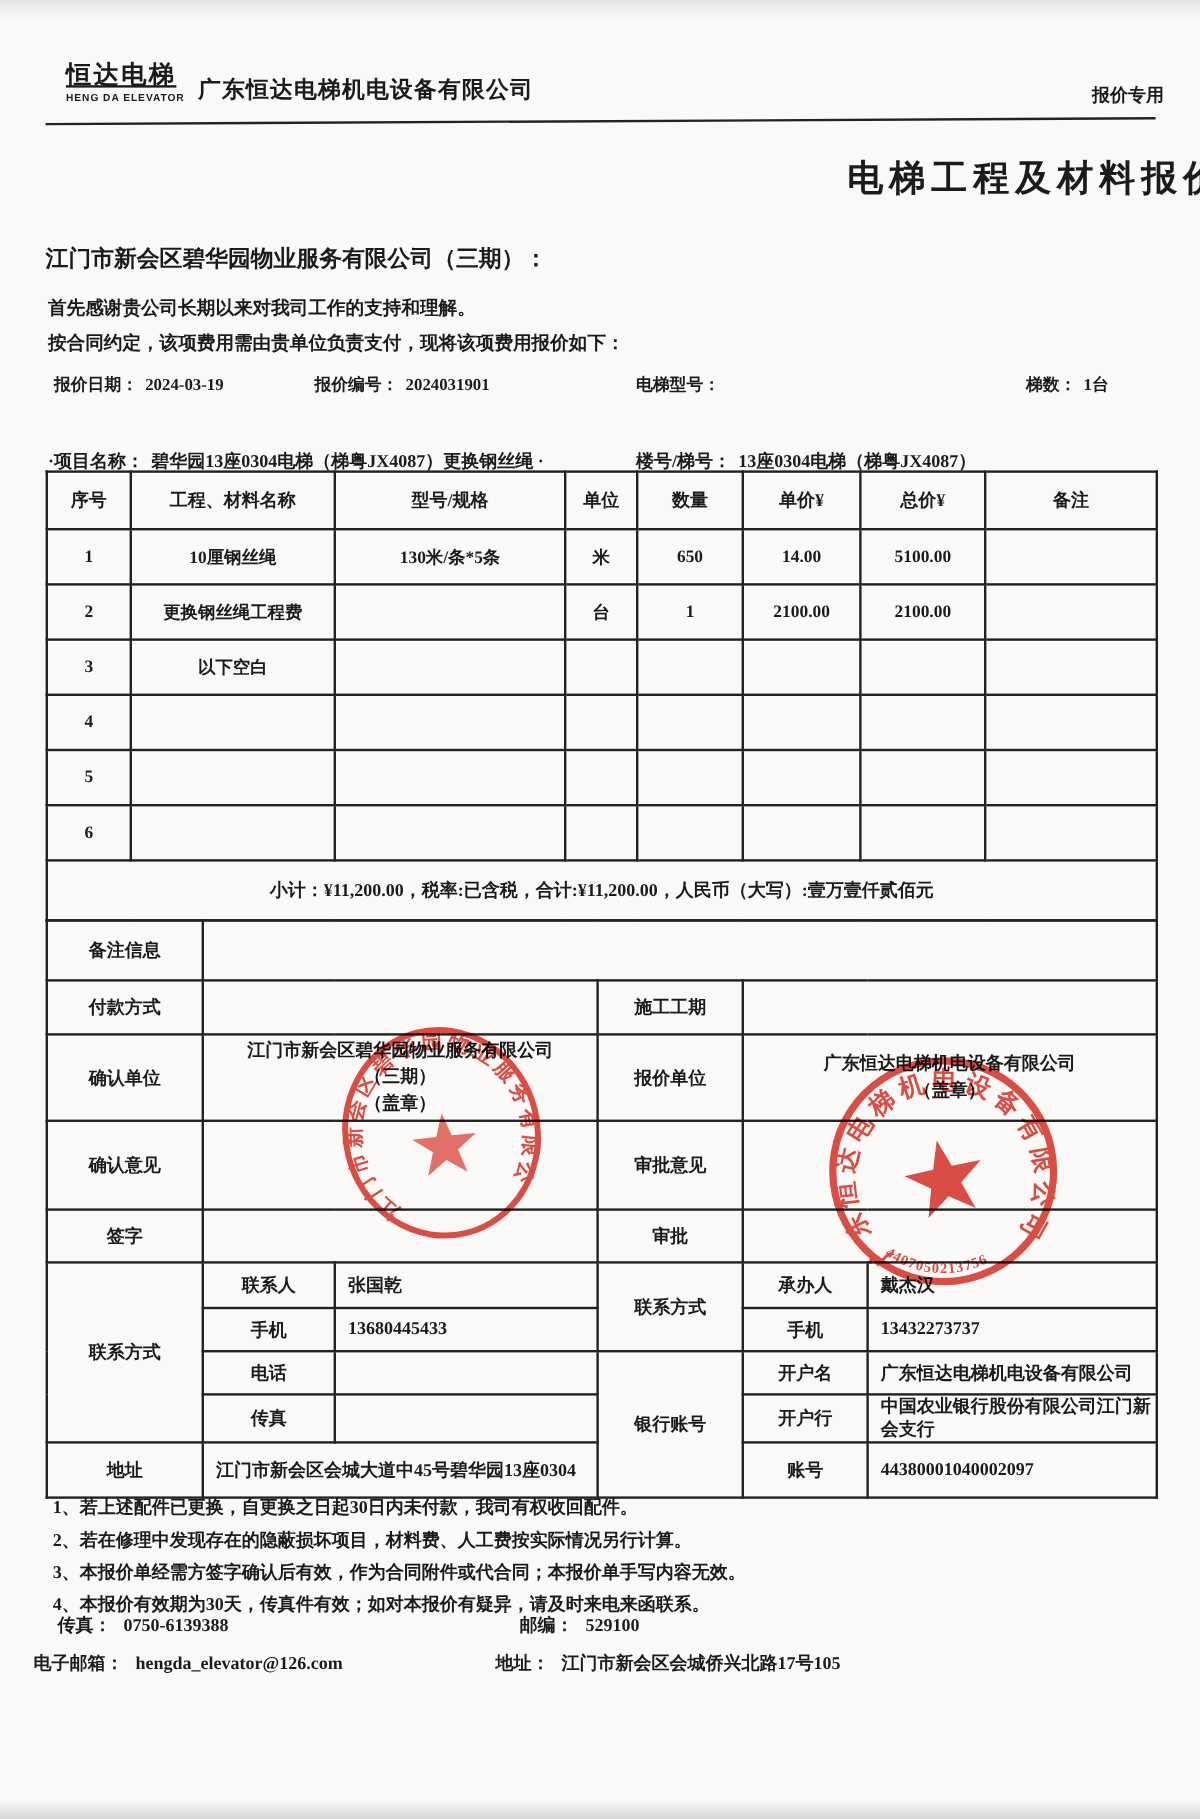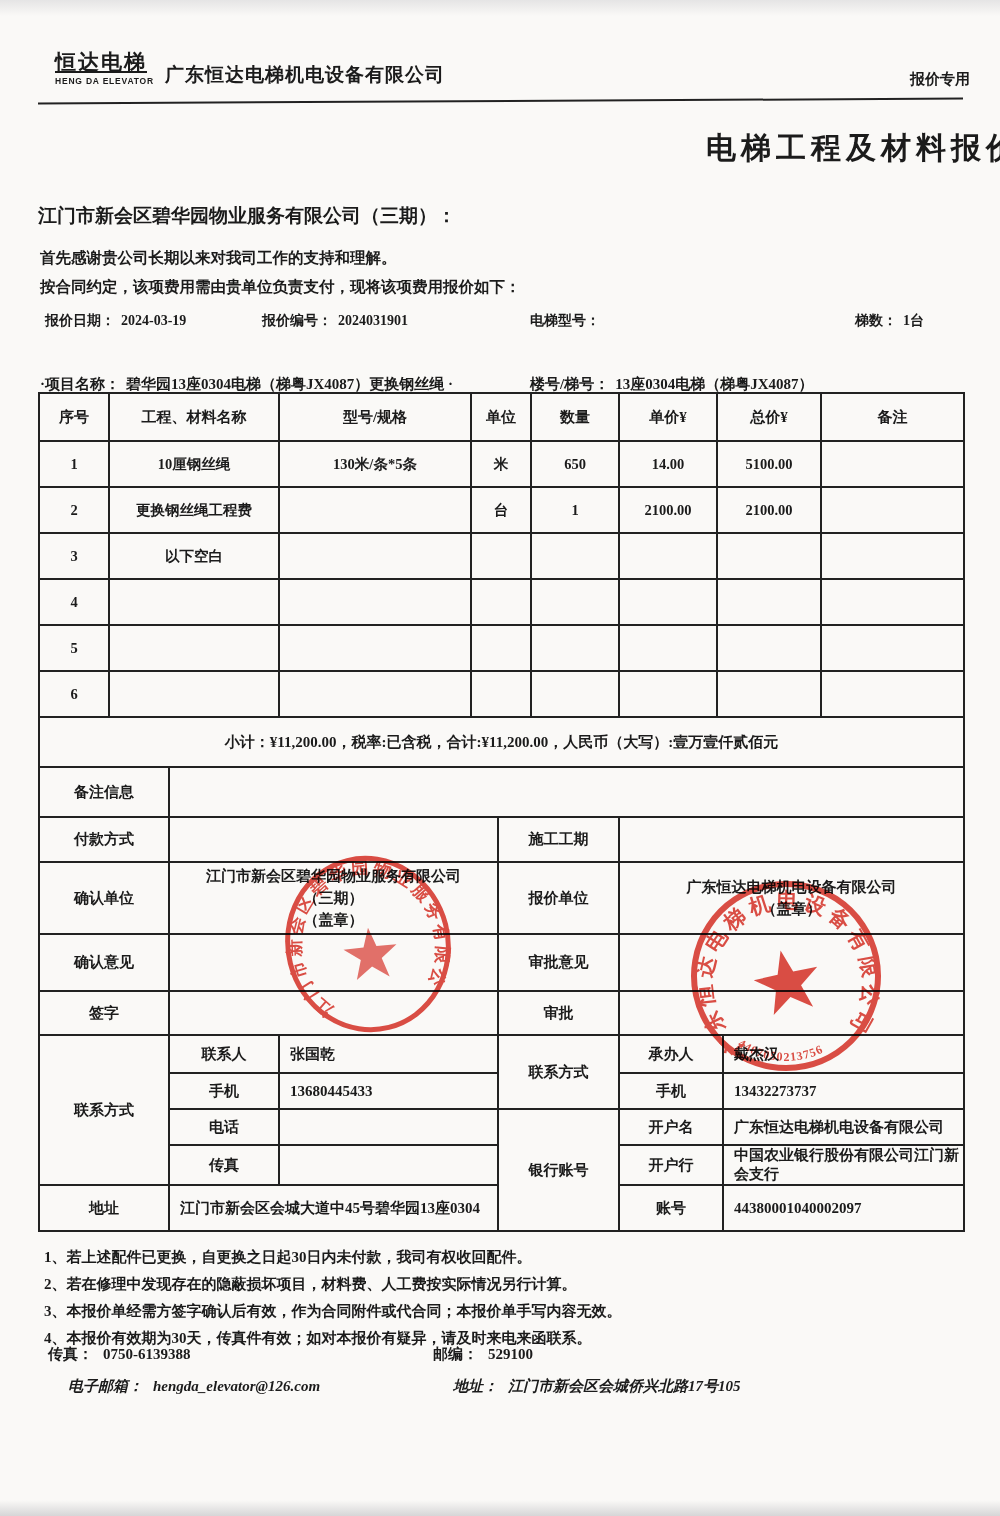--- a/index.html
+++ b/index.html
@@ -44,22 +44,22 @@
   .dt .val{font-weight:600;text-align:left;padding-left:10px;}
   .dt .valc{font-weight:600;text-align:center;}
   .stack div{line-height:22px;}
 
   .notes{position:absolute;top:1244px;left:44px;font-size:15px;font-weight:600;line-height:27px;}
 
   .foot1{position:absolute;top:1345px;left:0;width:100%;display:grid;
     grid-template-columns:385px 335px auto;padding-left:48px;box-sizing:border-box;
     font-size:15px;font-weight:700;}
   .foot2{position:absolute;top:1377px;left:0;width:100%;display:grid;
-    grid-template-columns:385px auto;padding-left:68px;box-sizing:border-box;
-    font-size:15px;font-weight:700;font-style:italic;}
+    grid-template-columns:385px auto;padding-left:28px;box-sizing:border-box;
+    font-size:15px;font-weight:700;}
   .foot1 .val,.foot2 .val{margin-left:10px;font-weight:600;}
 
   .stamp{position:absolute;mix-blend-mode:multiply;opacity:.85;}
   .stamp text{font-family:"Liberation Serif","DejaVu Serif",serif;font-weight:700;}
 </style>
 </head>
 <body>
 
 <div class="page">
   <div class="scan-top"></div>
@@ -211,21 +211,21 @@
             <div>江门市新会区碧华园物业服务有限公司</div>
             <div>（三期）</div>
             <div>（盖章）</div>
           </td>
           <td class="lbl">报价单位</td>
           <td class="valc stack" colspan="2">
             <div>广东恒达电梯机电设备有限公司</div>
             <div>（盖章）</div>
           </td>
         </tr>
-        <tr style="height:57px">
+        <tr style="height:74px">
           <td class="lbl">确认意见</td>
           <td class="val" colspan="2"></td>
           <td class="lbl">审批意见</td>
           <td class="val" colspan="2"></td>
         </tr>
         <tr style="height:44px">
           <td class="lbl">签字</td>
           <td class="val" colspan="2"></td>
           <td class="lbl">审批</td>
           <td class="val" colspan="2"></td>

